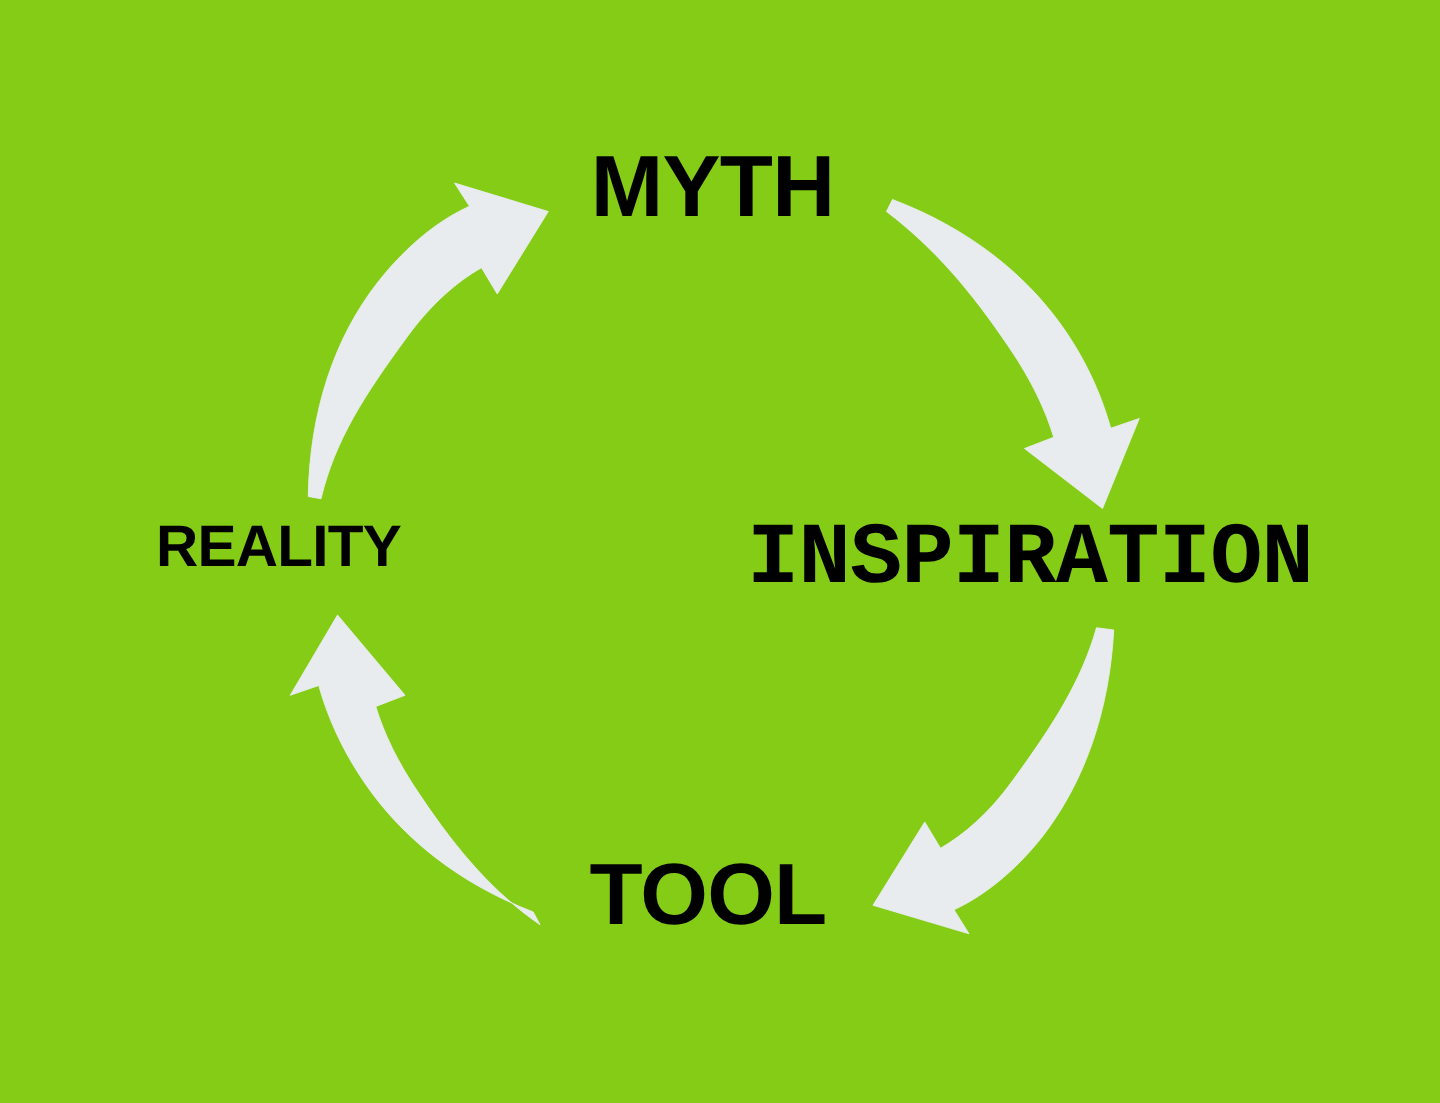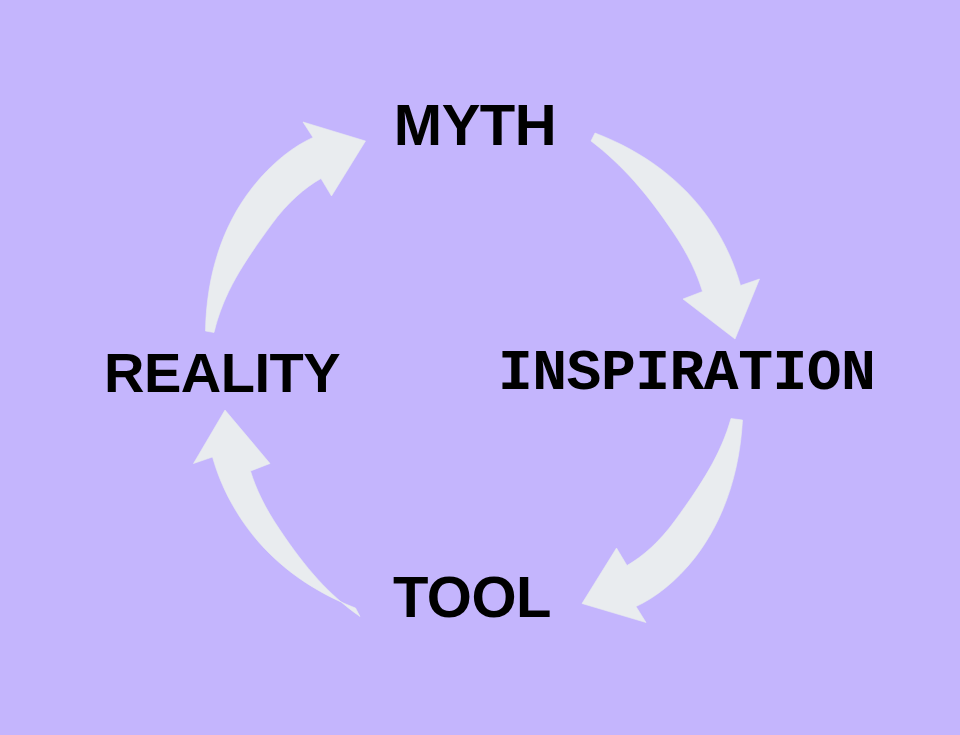--- a/index.html
+++ b/index.html
@@ -47,35 +47,35 @@
   }
   #label-inspiration {
     left: 498px;
     top: 345px;
     font-size: 58px;
     font-family: Liberation Mono, monospace;
   }
   #label-reality {
     left: 104px;
     top: 345px;
-    font-size: 56px;
+    font-size: 39px;
   }
   #label-tool {
     left: 0;
     right: 0;
     text-align: center;
     top: 568px;
     font-size: 58px;
     transform: translateX(-8px);
   }
 </style>
 </head>
 <body style="background: rgb(255, 255, 255);">
 
-<div id="stage" style="background: #c4b5fd;">
+<div id="stage" style="background: #84cc16;">
 
   <svg id="cycle-svg" viewBox="0 0 960 735" xmlns="http://www.w3.org/2000/svg" aria-hidden="true">
 
     <path fill="#e9ecef" stroke="#e9ecef" stroke-width="0.6" stroke-linejoin="round" d="M 205.5 331.0
              C 206.5 274.0 223.0 225.0 252.0 188.0
              C 272.0 162.5 294.0 146.0 313.0 137.5
              L 303.0 122.0
              L 365.5 141.0
              L 331.5 196.0
              L 321.0 178.5

